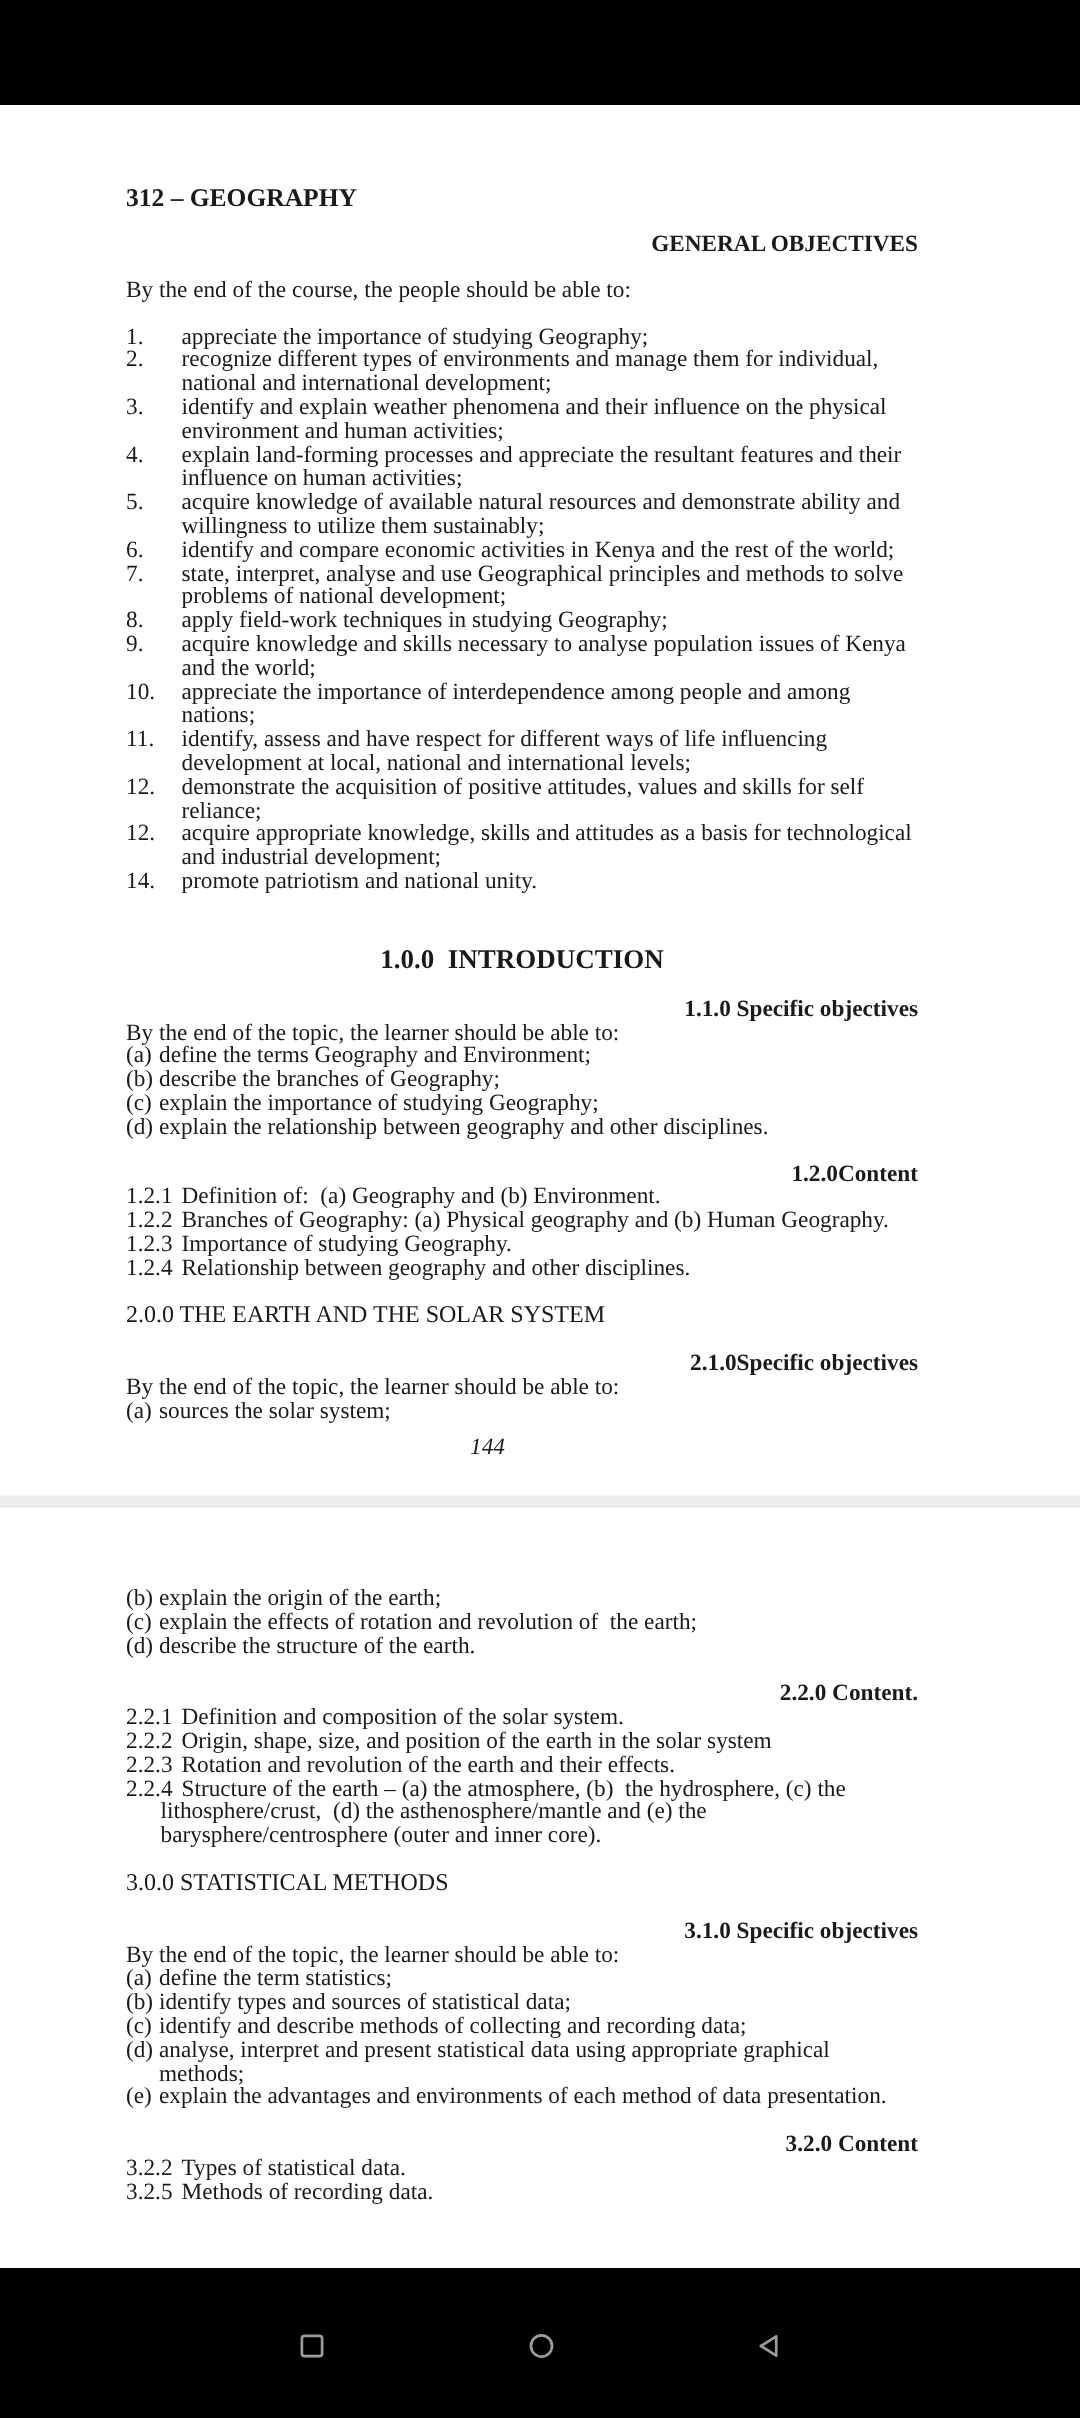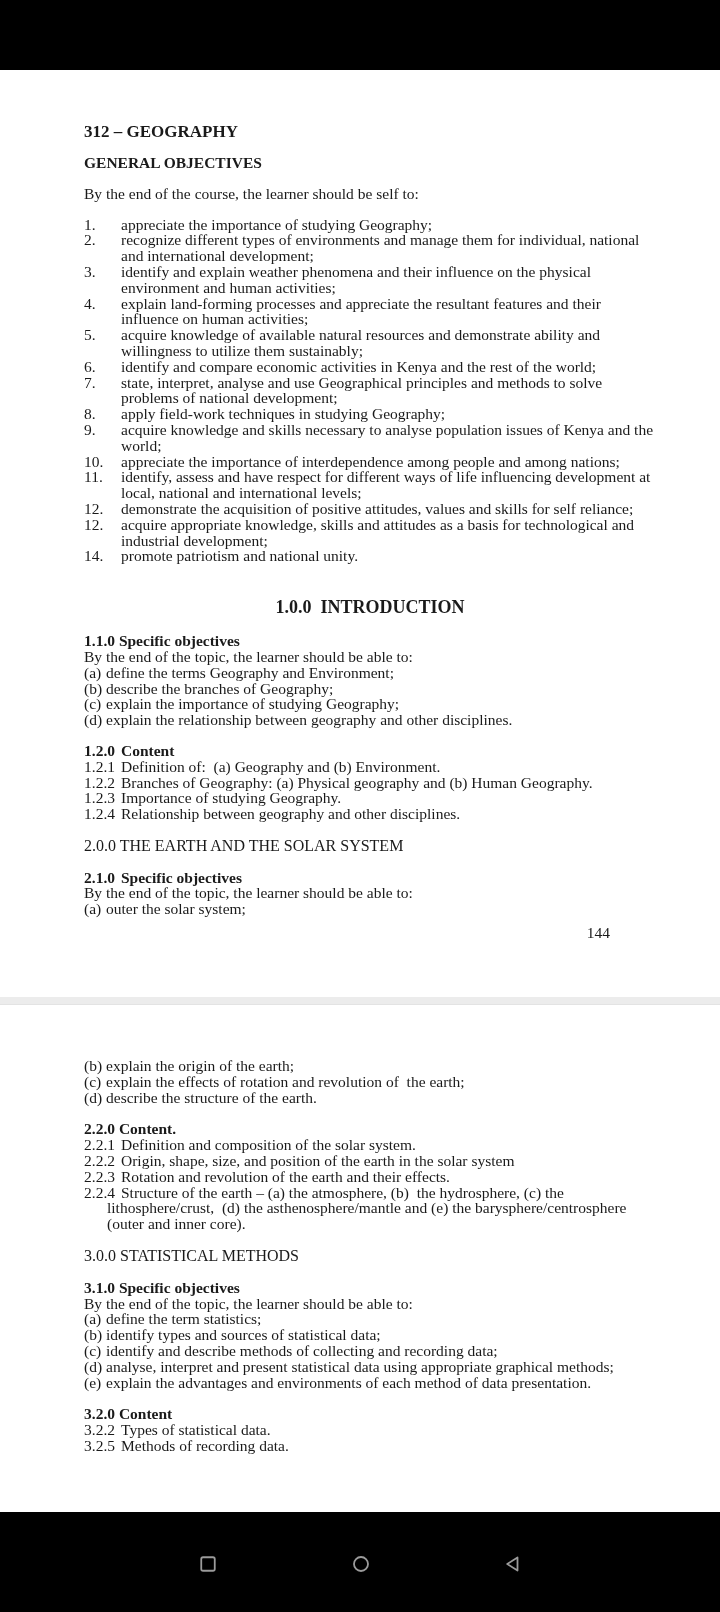--- a/index.html
+++ b/index.html
@@ -5,47 +5,47 @@
   html,body { margin:0; padding:0; background:#000; }
   .screen {
     position:relative; width:720px; height:1612px; background:#000;
     font-family:"Liberation Serif", serif; overflow:hidden;
   }
   .status-bar { height:70px; background:#000; }
   .doc-viewer { height:1442px; background:#fff; overflow:hidden; }
   .page {
     box-sizing:border-box; background:#fff; color:#1a1a1a;
     font-size:15.5px; line-height:15.8px;
-    padding-left:84px; padding-right:64px;
+    padding-left:84px; padding-right:108px;
   }
   .page1 { height:927px; padding-top:52px; }
   .page2 { height:508px; padding-top:53px; }
   .page-separator { height:7px; background:#ececec; border-bottom:1px solid #e3e3e3; }
 
   .doc-title { font-size:17px; line-height:19px; font-weight:bold; }
-  .h-bold { font-weight:bold; }
+  .h-bold { font-weight:bold;text-align:right; }
   .mt14 { margin-top:14px; }
   .mt15 { margin-top:15px; }
   .mt16 { margin-top:16px; }
   .mt8  { margin-top:8px; }
   .sec-major { font-size:18px; line-height:22px; font-weight:bold; margin-top:32px;text-align:center; }
   .sec-head { font-size:16px; font-weight:normal; }
 
   .obj-row { display:flex; }
   .obj-num { flex:none; width:37px; }
   .obj-text { flex:1; }
 
   .spec-row { display:flex; }
   .spec-label { flex:none; width:22px; }
   .spec-text { flex:1; }
 
   .content-row { padding-left:23px; text-indent:-23px; }
   .num-col { display:inline-block; width:37px; text-indent:0; }
 
-  .page-num { text-align:right; padding-right:46px; }
+  .page-num { text-align:center; padding-right:46px;font-style:italic; }
 
   .nav-bar { position:relative; height:100px; background:#000; }
   .nav-icon { position:absolute; top:43px; }
   .nav-icon svg { display:block; }
   .nav-recents { left:199px; }
   .nav-home { left:352px; }
   .nav-back { left:504px; }
 </style>
 </head>
 <body>
@@ -53,21 +53,21 @@
 <div class="screen">
   <div class="status-bar"></div>
 
   <div class="doc-viewer">
 
     <div class="page page1">
       <div class="doc-title">312 – GEOGRAPHY</div>
 
       <div class="h-bold mt14">GENERAL OBJECTIVES</div>
 
-      <div class="mt15">By the end of the course, the learner should be self to:</div>
+      <div class="mt15">By the end of the course, the people should be able to:</div>
 
       <div class="mt15">
         <div class="obj-row">
             <span class="obj-num">1.</span>
             <span class="obj-text">appreciate the importance of studying Geography;</span>
           </div>
         <div class="obj-row">
             <span class="obj-num">2.</span>
             <span class="obj-text">recognize different types of environments and manage them for individual, national and international development;</span>
           </div>
@@ -152,21 +152,21 @@
         <div class="content-row"><span class="num-col">1.2.4</span><span>Relationship between geography and other disciplines.</span></div>
       </div>
 
       <div class="sec-head mt16">2.0.0 THE EARTH AND THE SOLAR SYSTEM</div>
 
       <div class="h-bold mt16"><span class="num-col">2.1.0</span><span>Specific objectives</span></div>
       <div>By the end of the topic, the learner should be able to:</div>
       <div>
         <div class="spec-row">
             <span class="spec-label">(a)</span>
-            <span class="spec-text">outer the solar system;</span>
+            <span class="spec-text">sources the solar system;</span>
           </div>
       </div>
 
       <div class="page-num mt8">144</div>
     </div>
 
     <div class="page-separator"></div>
 
     <div class="page page2">
       <div>

